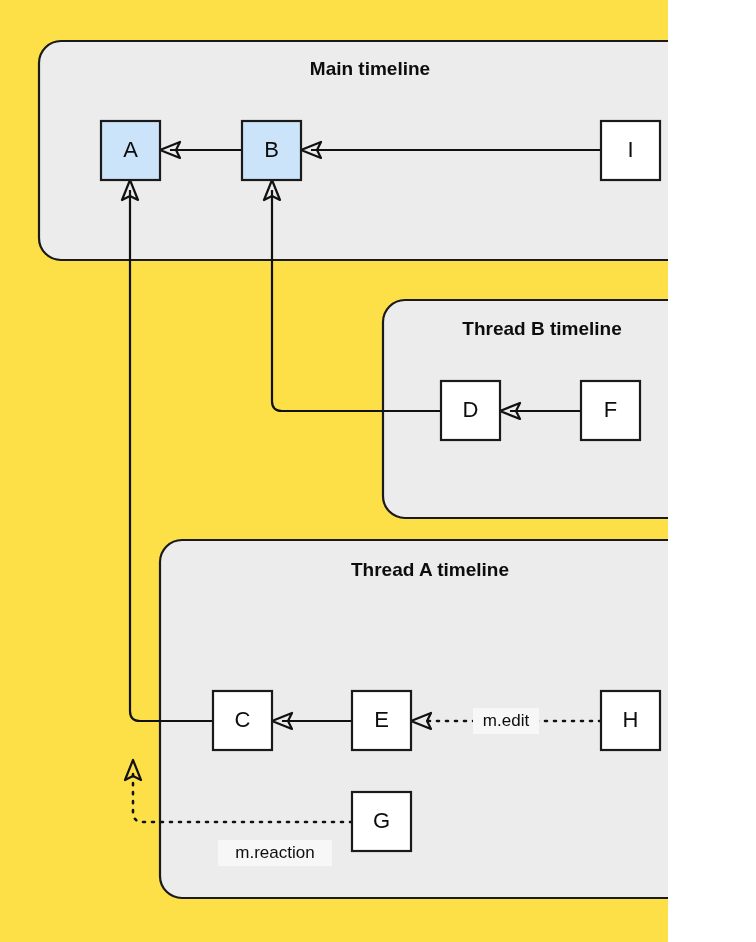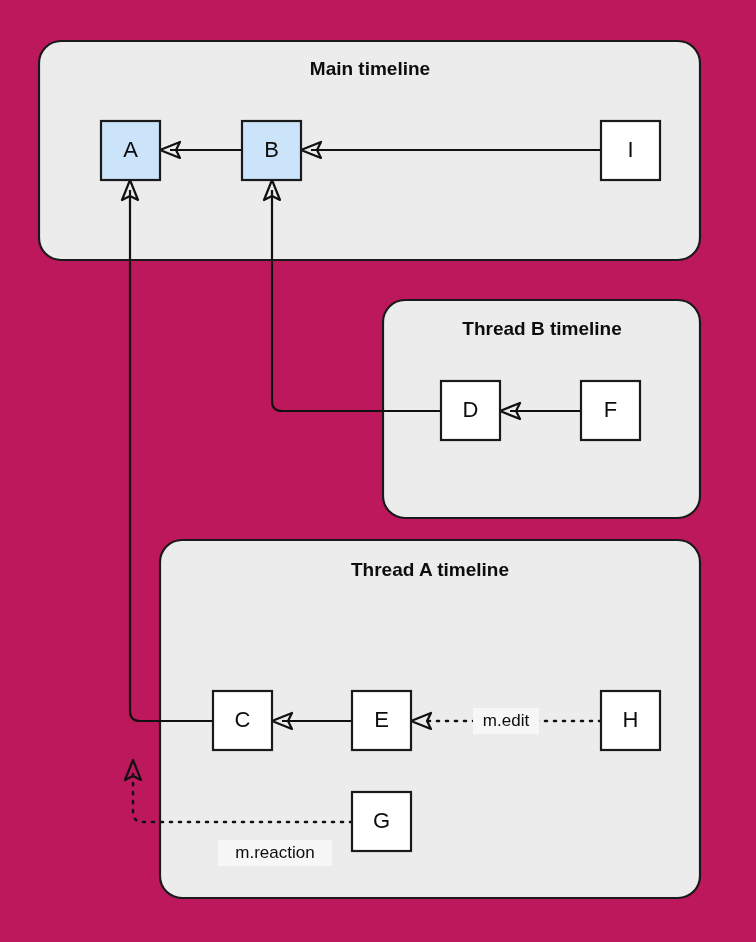--- a/index.html
+++ b/index.html
@@ -5,23 +5,23 @@
   html, body {
     margin: 0;
     padding: 0;
     background: #ffffff;
   }
   body {
     font-family: "Liberation Sans", sans-serif;
   }
   #stage {
     position: relative;
-    width: 756px;
+    width: 668px;
     height: 942px;
-    background: #be185d;
+    background: #fde047;
     overflow: hidden;
   }
   #diagram-svg {
     position: absolute;
     left: 0;
     top: 0;
     width: 756px;
     height: 942px;
   }
   .panel-rect {

